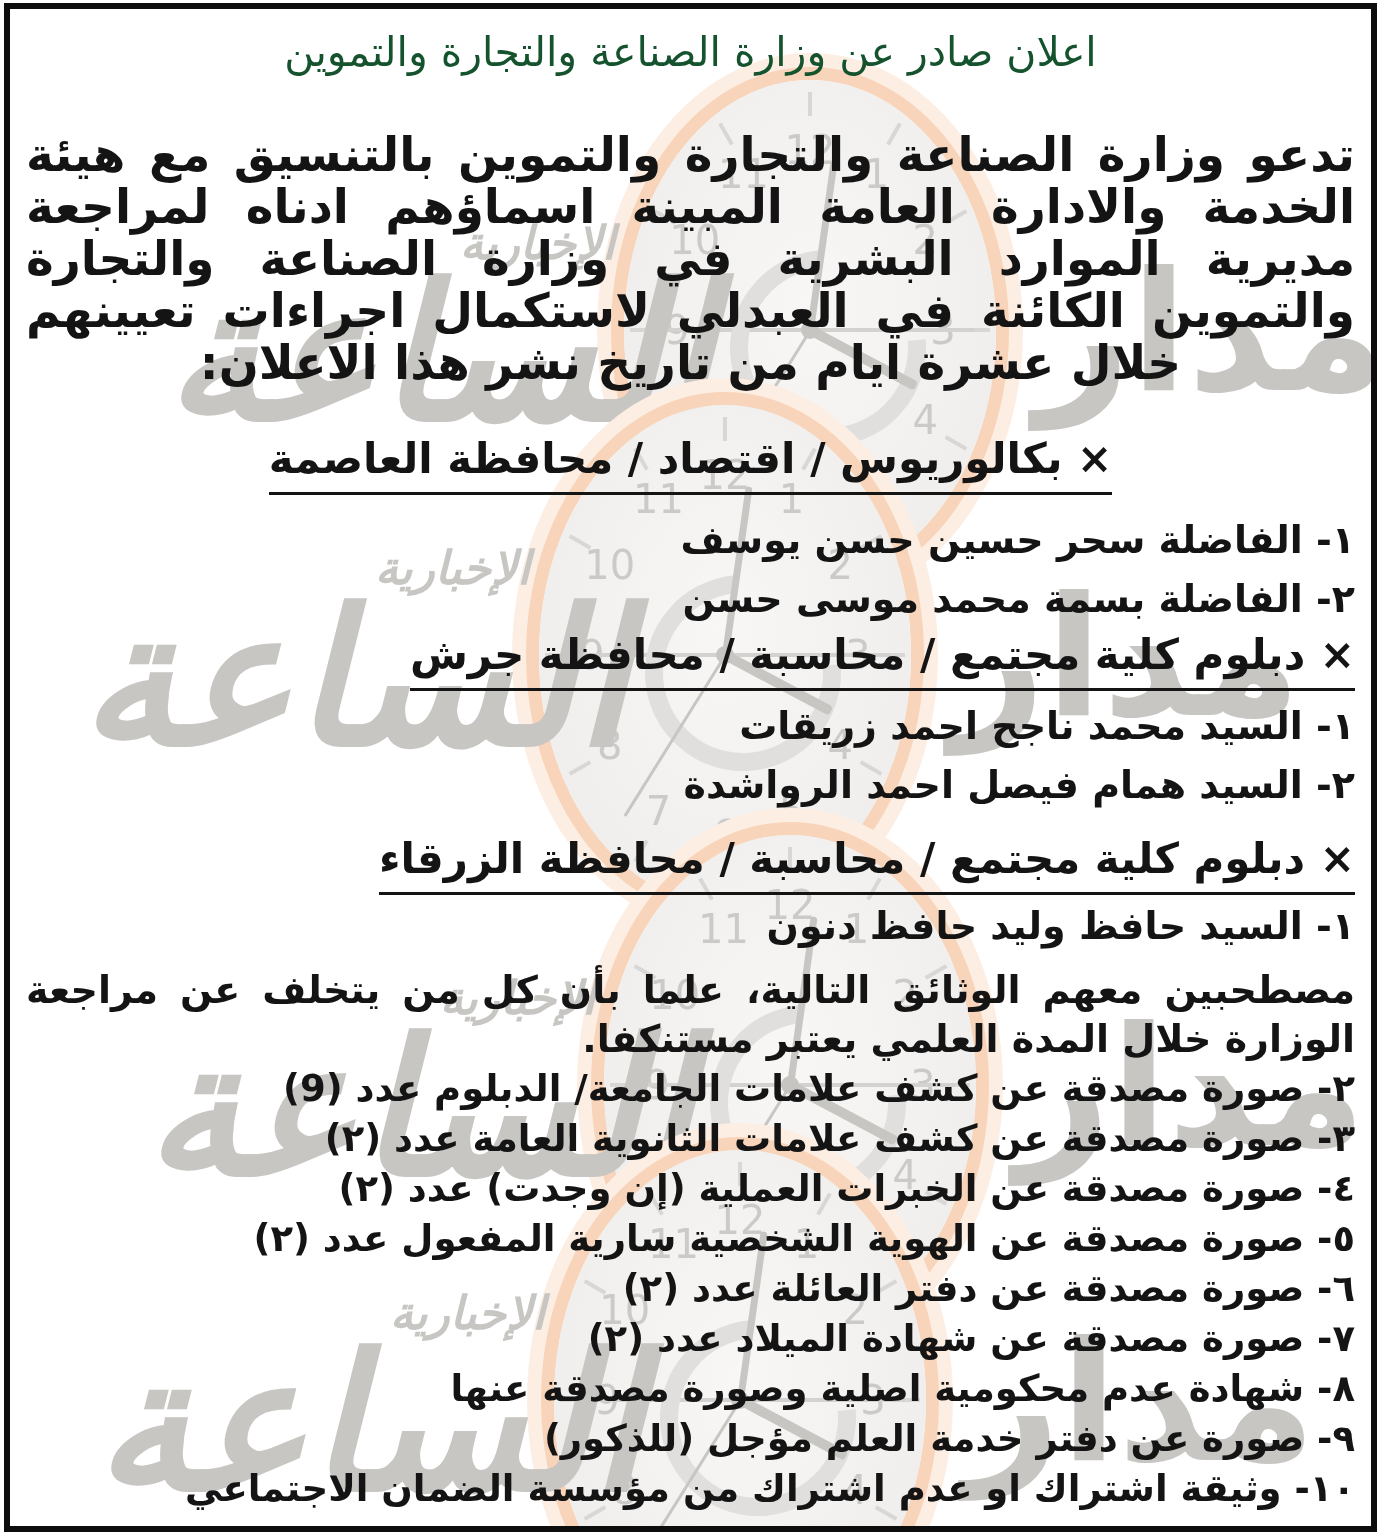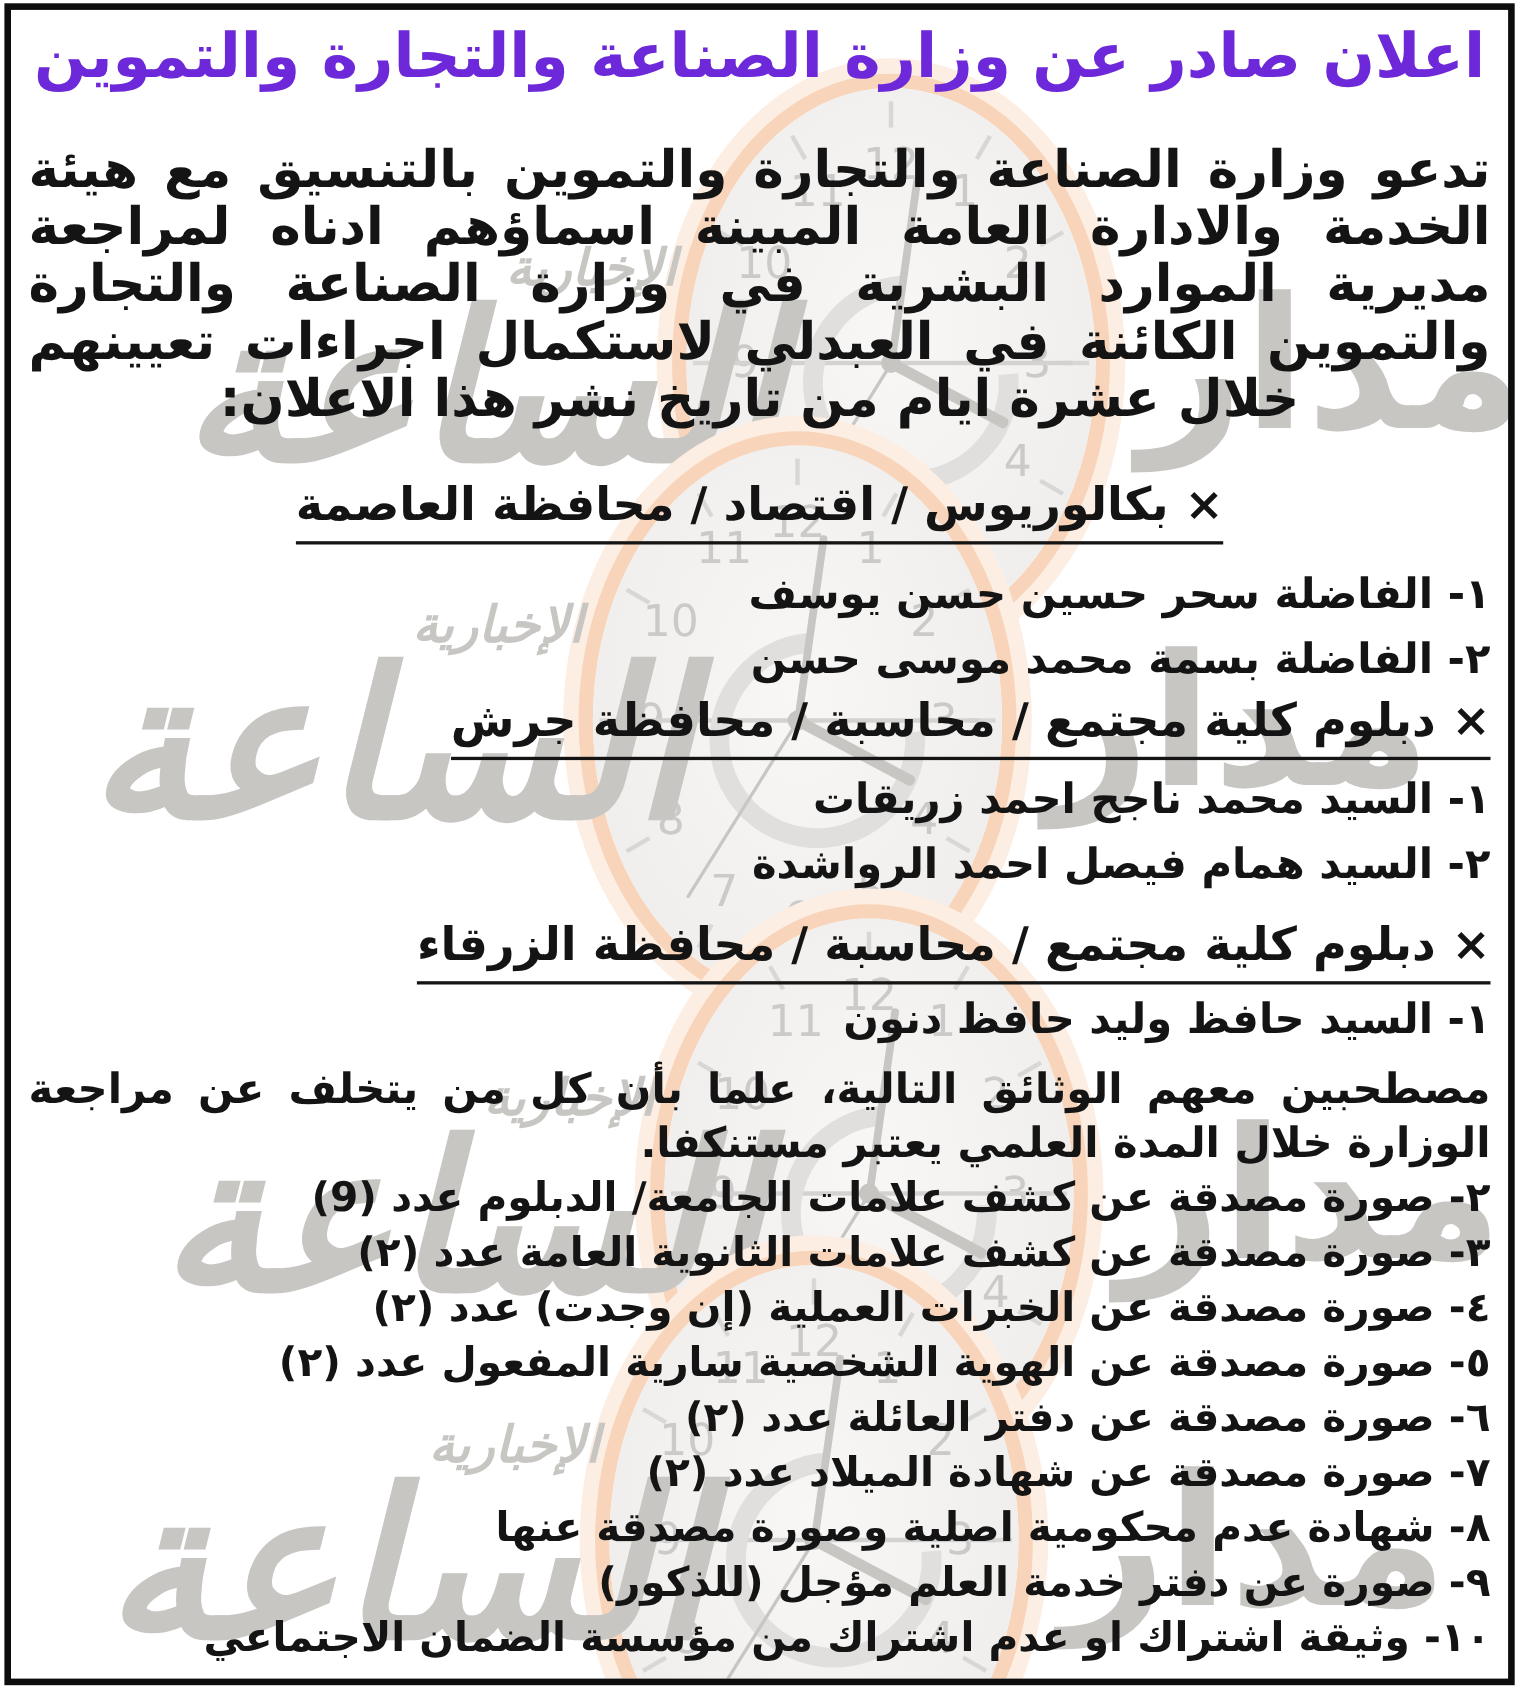--- a/index.html
+++ b/index.html
@@ -68,22 +68,22 @@
   .wm-madar{font-size:166px;}
   .wm-ikh{font-size:46px;font-style:italic;}
 
   
   .content{
     position:absolute;top:10px;right:10px;left:10px;
     padding:9px 16px 0 16px;
     z-index:2;
   }
   .title{
-    margin:0;font-size:56px;line-height:66px;font-weight:700;
-    text-align:center;color:#6d28d9;
+    margin:0;font-size:41px;line-height:66px;font-weight:400;
+    text-align:center;color:#14532d;
   }
   .intro{
     margin:44px 0 0 0;font-size:47px;line-height:52px;font-weight:700;
     text-align:justify;text-align-last:center;
   }
   .heading{
     margin:0;font-size:42px;line-height:52px;font-weight:700;text-align:right;
   }
   .sec-a .heading{margin-top:44px;text-align:center;}
   .sec-b .heading{}

